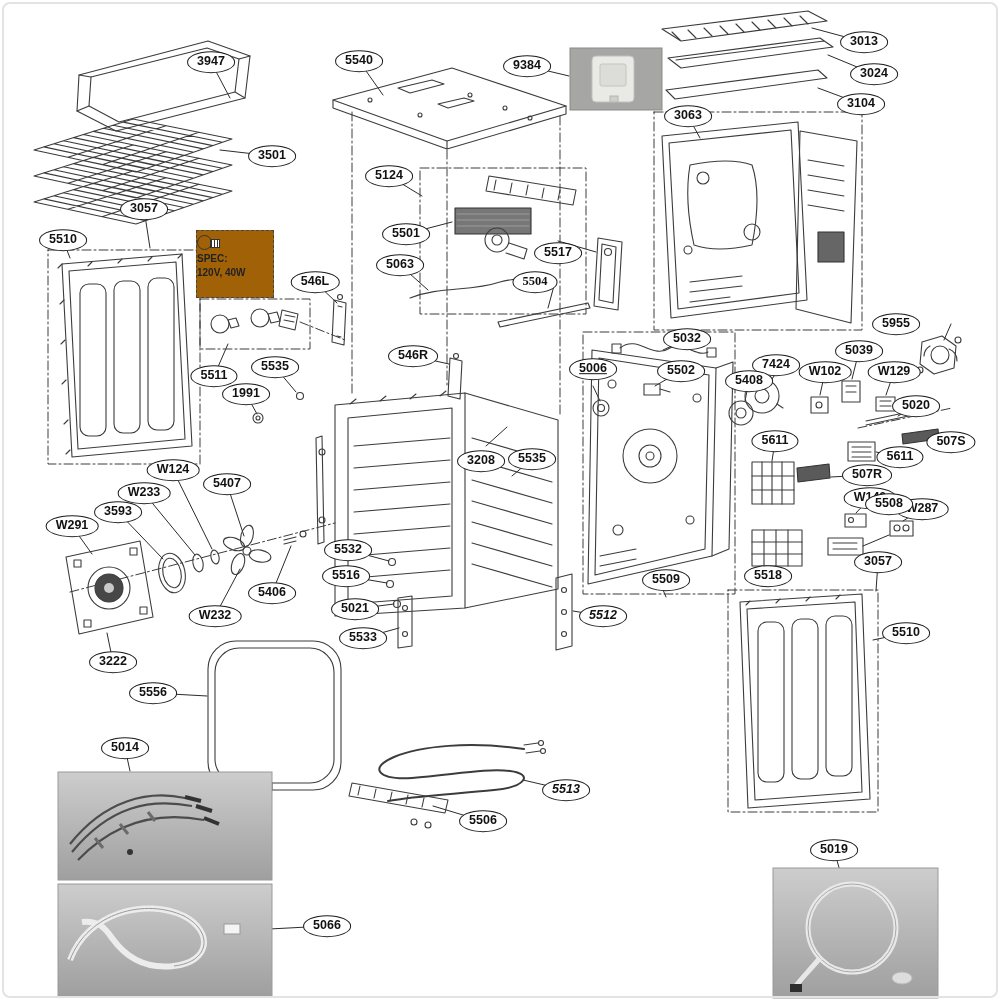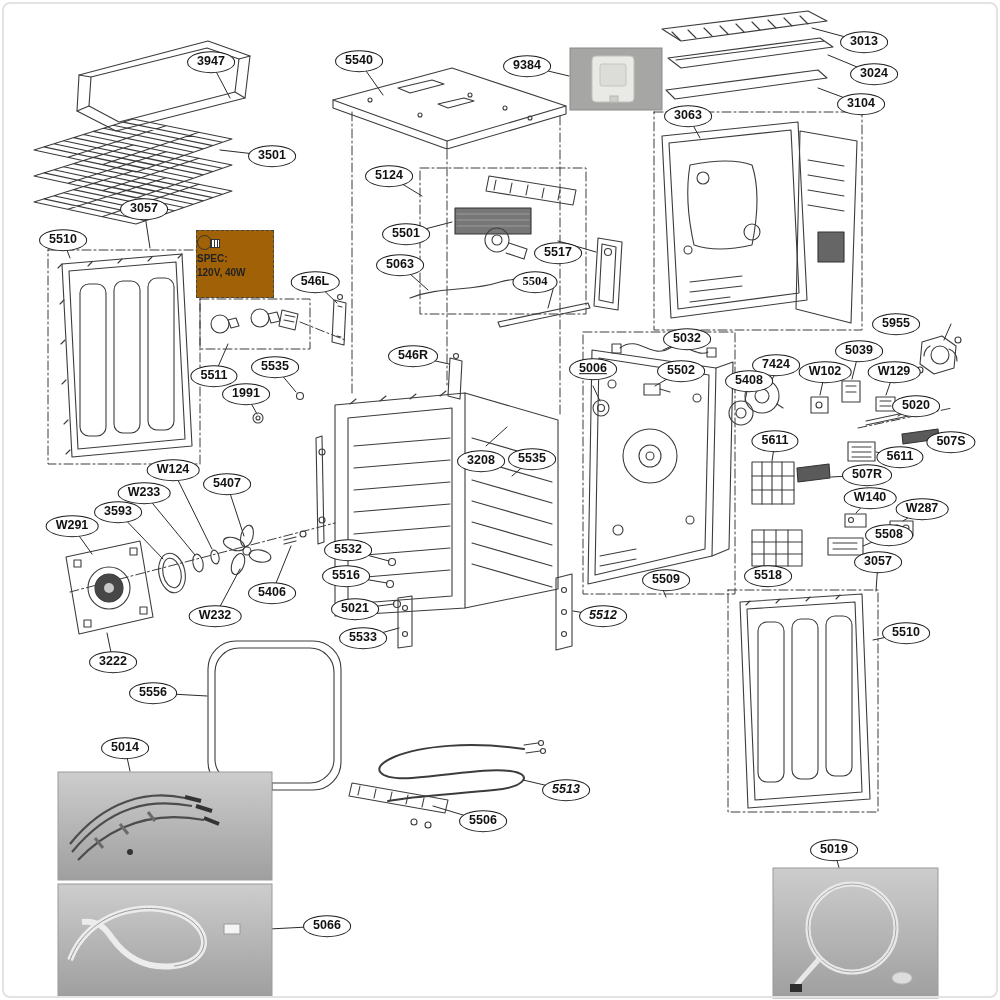--- a/index.html
+++ b/index.html
@@ -414,21 +414,21 @@
     <div class="callout" style="left: 775px; top: 441px;">5611</div>
     <div class="callout" style="left: 532px; top: 459px;">5535</div>
     <div class="callout" style="left: 867px; top: 475px;">507R</div>
     <div class="callout" style="left: 173px; top: 470px;">W124</div>
     <div class="callout" style="left: 227px; top: 484px;">5407</div>
     <div class="callout" style="left: 144px; top: 493px;">W233</div>
     <div class="callout" style="left: 870px; top: 498px;">W140</div>
     <div class="callout" style="left: 922px; top: 509px;">W287</div>
     <div class="callout" style="left: 118px; top: 512px;">3593</div>
     <div class="callout" style="left: 72px; top: 526px;">W291</div>
-    <div class="callout" style="left: 889px; top: 535px;">5508</div>
+    <div class="callout" style="left: 889px; top: 504px;">5508</div>
     <div class="callout" style="left: 348px; top: 550px;">5532</div>
     <div class="callout" style="left: 768px; top: 576px;">5518</div>
     <div class="callout" style="left: 878px; top: 562px;">3057</div>
     <div class="callout" style="left: 346px; top: 576px;">5516</div>
     <div class="callout" style="left: 272px; top: 593px;">5406</div>
     <div class="callout" style="left: 355px; top: 609px;">5021</div>
     <div class="callout" style="left: 215px; top: 616px;">W232</div>
     <div class="callout" style="left: 603px; top: 616px; font-style: italic;">5512</div>
     <div class="callout" style="left: 666px; top: 580px;">5509</div>
     <div class="callout" style="left: 906px; top: 633px;">5510</div>

